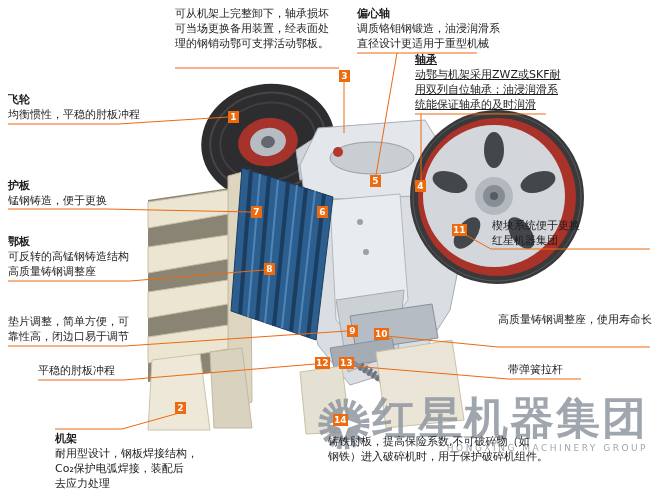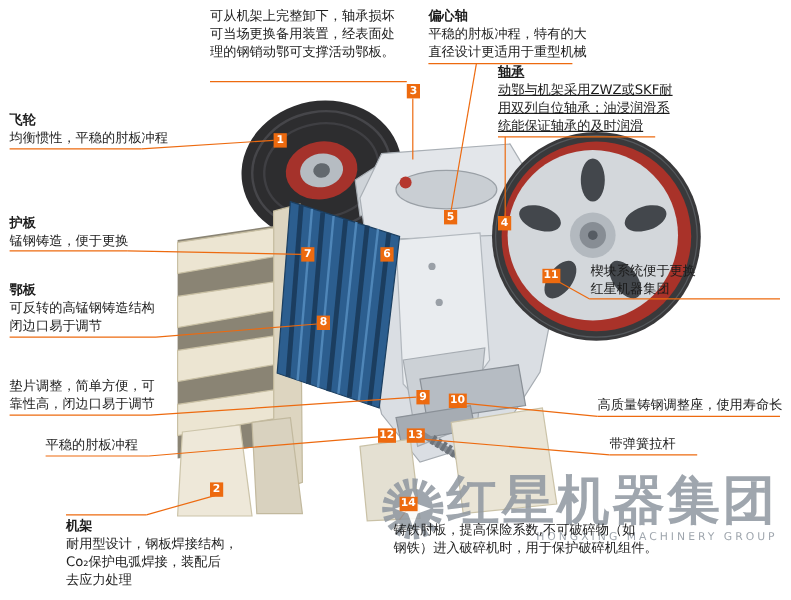--- a/index.html
+++ b/index.html
@@ -152,21 +152,21 @@
   </div>
 
   <div class="callout" style="left:8px;top:178px;">
     <div class="t">护板</div>
     <div>锰钢铸造，便于更换</div>
   </div>
 
   <div class="callout" style="left:8px;top:234px;">
     <div class="t">鄂板</div>
     <div>可反转的高锰钢铸造结构</div>
-    <div>闭边口易于调节</div>
+    <div>高质量铸钢调整座</div>
   </div>
 
   <div class="callout" style="left:8px;top:314px;">
     <div>垫片调整，简单方便，可</div>
     <div>靠性高，闭边口易于调节</div>
   </div>
 
   <div class="callout" style="left:38px;top:363px;">
     <div>平稳的肘板冲程</div>
   </div>
@@ -179,37 +179,37 @@
   </div>
 
   <div class="callout" style="left:175px;top:6px;">
     <div>可从机架上完整卸下，轴承损坏</div>
     <div>可当场更换备用装置，经表面处</div>
     <div>理的钢销动鄂可支撑活动鄂板。</div>
   </div>
 
   <div class="callout" style="left:357px;top:6px;">
     <div class="t">偏心轴</div>
-    <div>平稳的肘板冲程，特有的大</div>
+    <div>调质铬钼钢锻造，油浸润滑系</div>
     <div>直径设计更适用于重型机械</div>
   </div>
 
   <div class="callout" style="left:415px;top:52px;text-decoration:underline;">
     <div class="t">轴承</div>
     <div>动鄂与机架采用ZWZ或SKF耐</div>
     <div>用双列自位轴承；油浸润滑系</div>
     <div>统能保证轴承的及时润滑</div>
   </div>
 
   <div class="callout" style="left:492px;top:218px;">
     <div>楔块系统便于更换</div>
     <div>红星机器集团</div>
   </div>
 
-  <div class="callout" style="left:498px;top:330px;">
+  <div class="callout" style="left:498px;top:312px;">
     <div>高质量铸钢调整座，使用寿命长</div>
   </div>
 
   <div class="callout" style="left:508px;top:362px;">
     <div>带弹簧拉杆</div>
   </div>
 
   <div class="callout" style="left:328px;top:434px;">
     <div>铸铁肘板，提高保险系数,不可破碎物（如</div>
     <div>钢铁）进入破碎机时，用于保护破碎机组件。</div>

